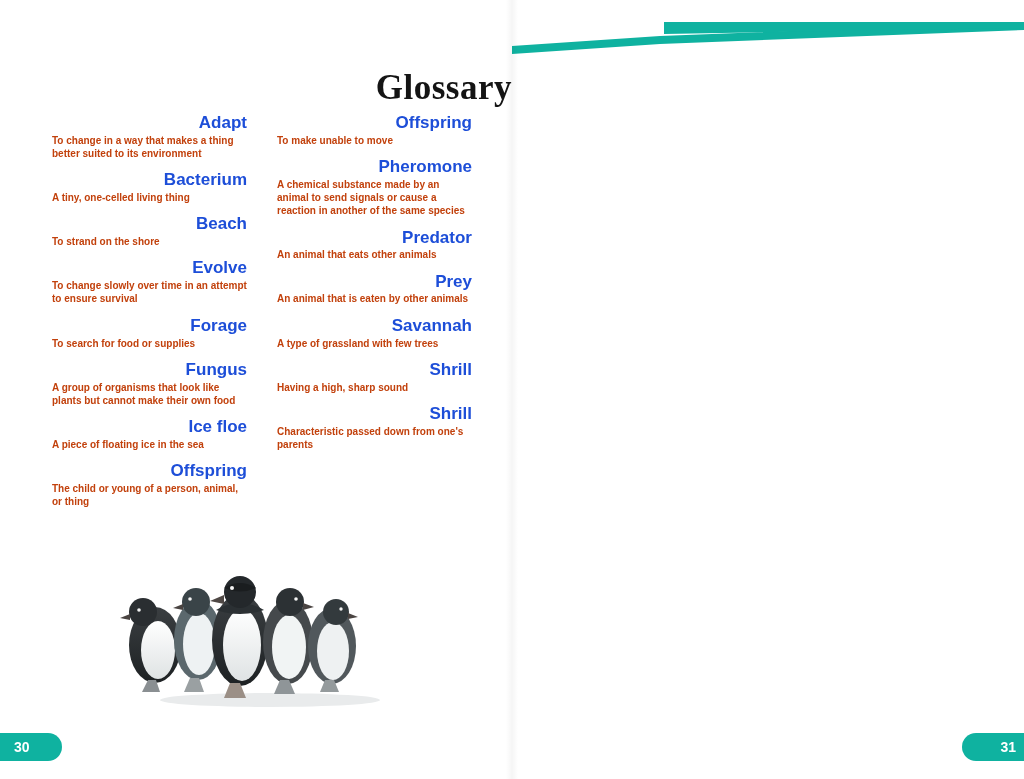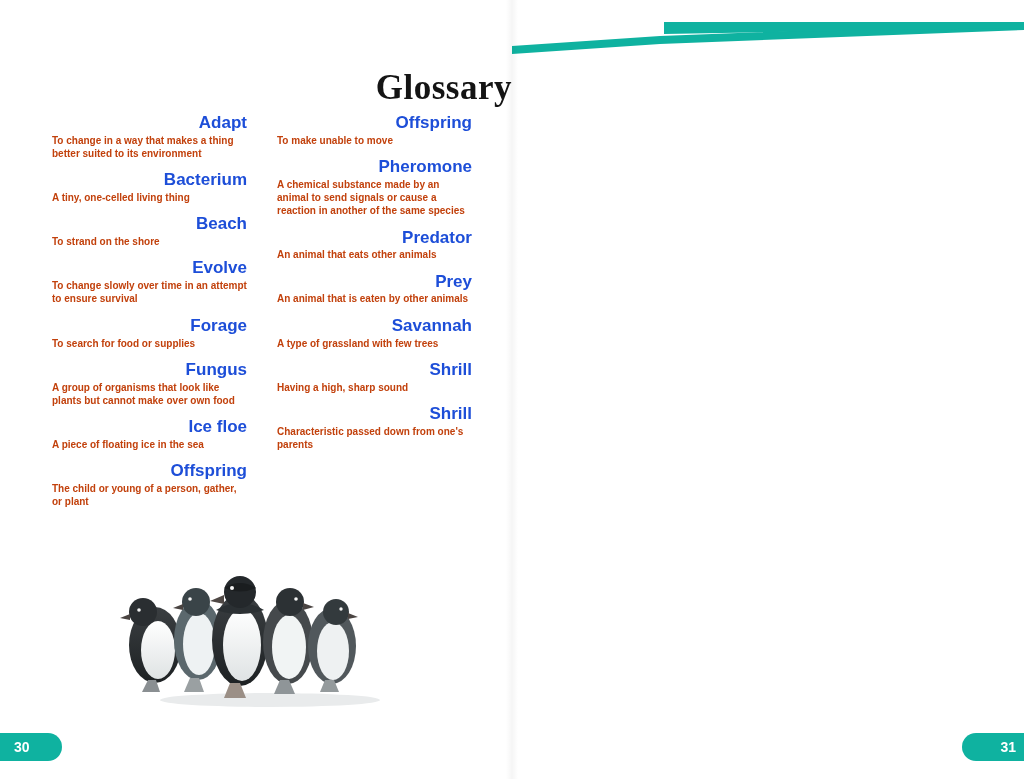--- a/index.html
+++ b/index.html
@@ -157,29 +157,29 @@
         <div class="gloss-entry">
           <div class="gloss-term">Evolve</div>
           <div class="gloss-def">To change slowly over time in an attempt to ensure survival</div>
         </div>
         <div class="gloss-entry">
           <div class="gloss-term">Forage</div>
           <div class="gloss-def">To search for food or supplies</div>
         </div>
         <div class="gloss-entry">
           <div class="gloss-term">Fungus</div>
-          <div class="gloss-def">A group of organisms that look like plants but cannot make over own food</div>
+          <div class="gloss-def">A group of organisms that look like plants but cannot make their own food</div>
         </div>
         <div class="gloss-entry">
           <div class="gloss-term">Ice floe</div>
           <div class="gloss-def">A piece of floating ice in the sea</div>
         </div>
         <div class="gloss-entry">
           <div class="gloss-term">Offspring</div>
-          <div class="gloss-def">The child or young of a person, gather, or plant</div>
+          <div class="gloss-def">The child or young of a person, animal, or thing</div>
         </div>
       </div>
 
       <div class="gloss-col">
         <div class="gloss-entry">
           <div class="gloss-term">Offspring</div>
           <div class="gloss-def">To make unable to move</div>
         </div>
         <div class="gloss-entry">
           <div class="gloss-term">Pheromone</div>

